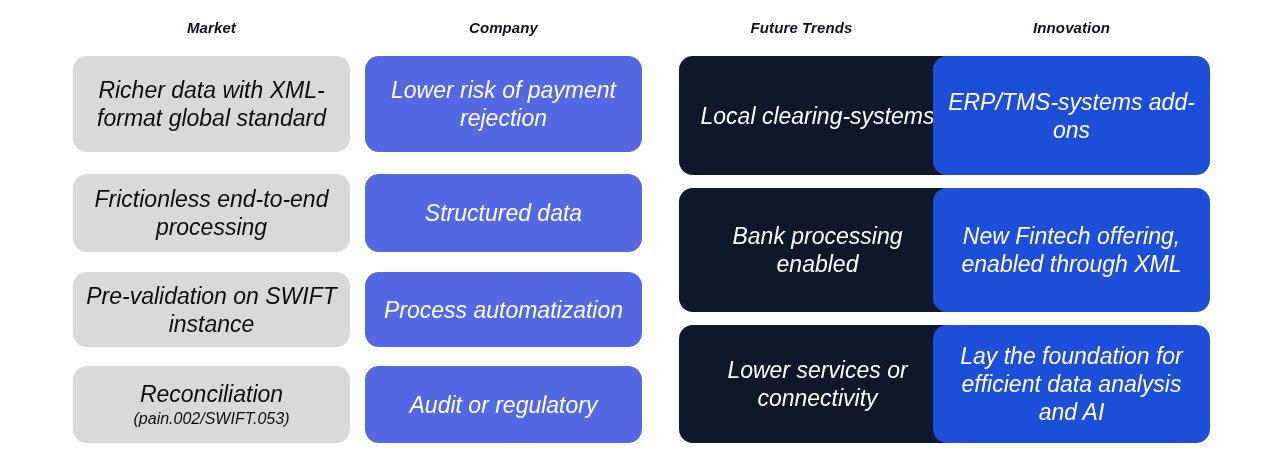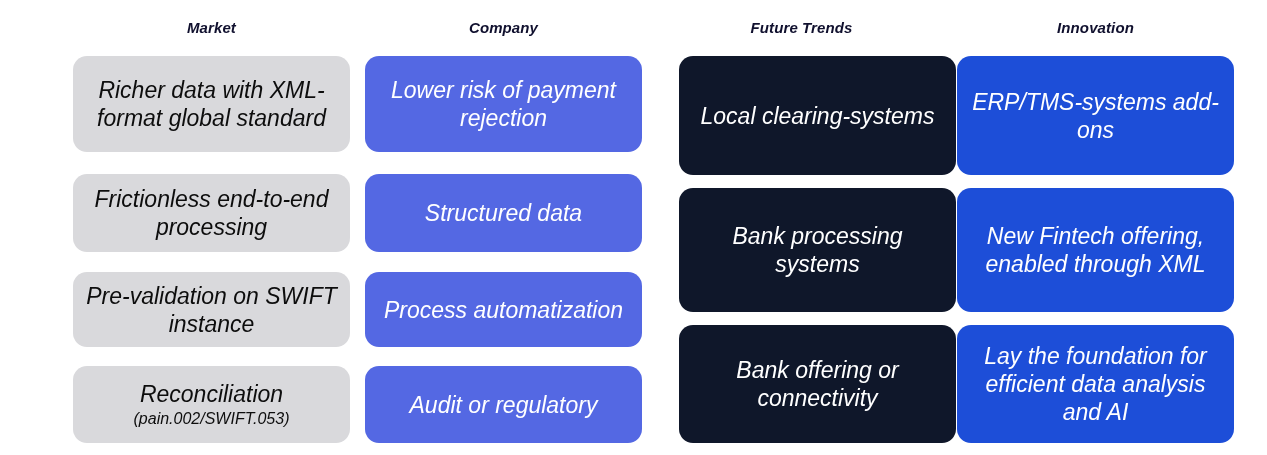--- a/index.html
+++ b/index.html
@@ -73,21 +73,21 @@
   .col-company .box .box-text,
   .col-company .box .box-subtext { color: #ffffff; }
 
   
   .col-future { left: 663px; width: 277px; }
   .col-future .box { background: #0f172a; margin-left: 16px; }
   .col-future .box .box-text,
   .col-future .box .box-subtext { color: #ffffff; }
 
   
-  .col-innovation { left: 957px; width: 277px; }
+  .col-innovation { left: 933px; width: 277px; }
   .col-innovation .box { background: #1d4ed8; }
   .col-innovation .box .box-text,
   .col-innovation .box .box-subtext { color: #ffffff; }
 
   
   .r4-1 { top: 56px;  height: 96px; }
   .r4-2 { top: 174px; height: 78px; }
   .r4-3 { top: 272px; height: 75px; }
   .r4-4 { top: 366px; height: 77px; }
 
@@ -143,25 +143,25 @@
   </div>
 
   <div class="column col-future">
     <div class="col-header">Future Trends</div>
 
     <div class="box r3-1">
       <span class="box-text">Local clearing-systems</span>
     </div>
 
     <div class="box r3-2">
-      <span class="box-text">Bank processing systems</span>
+      <span class="box-text">Bank processing enabled</span>
     </div>
 
     <div class="box r3-3">
-      <span class="box-text">Bank offering or connectivity</span>
+      <span class="box-text">Lower services or connectivity</span>
     </div>
   </div>
 
   <div class="column col-innovation">
     <div class="col-header">Innovation</div>
 
     <div class="box r3-1">
       <span class="box-text">ERP/TMS-systems add-ons</span>
     </div>
 

